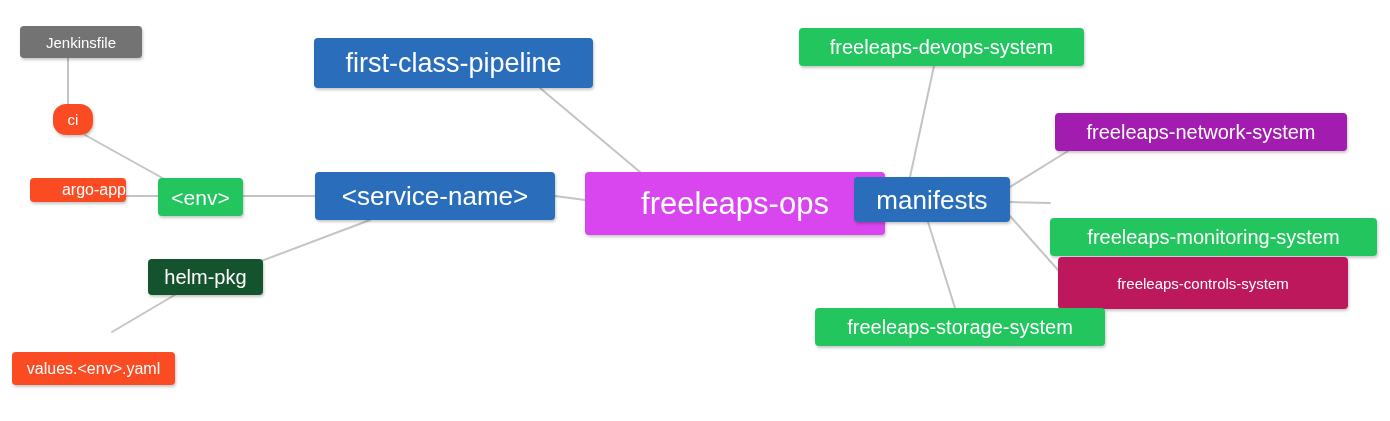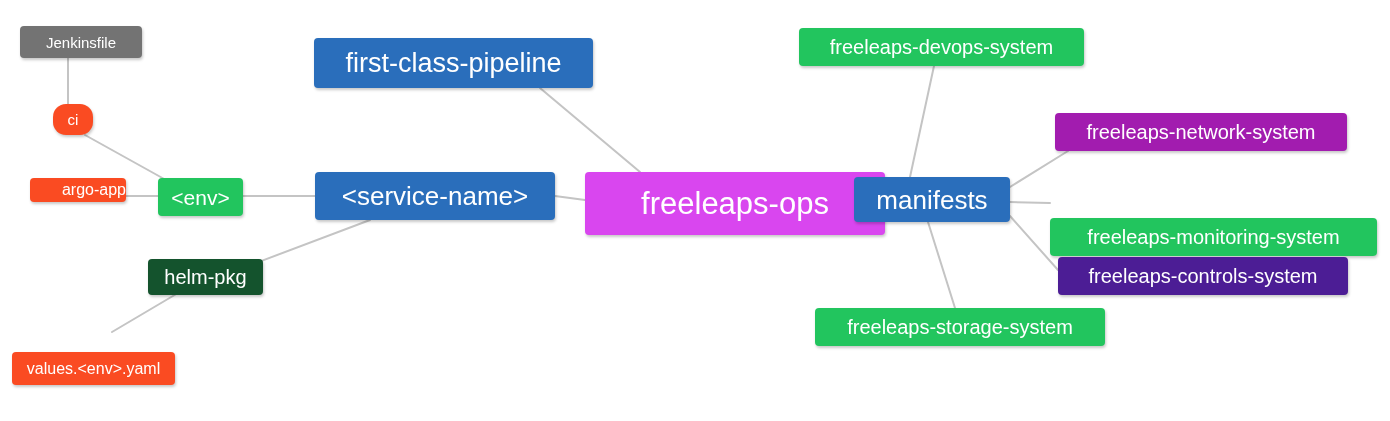--- a/index.html
+++ b/index.html
@@ -96,20 +96,20 @@
       </div>
       <div class="node" style="left: 799px; top: 28px; width: 285px; height: 38px; background: rgb(34, 197, 94); font-size: 20px;">
         <span class="node-label">freeleaps-devops-system</span>
       </div>
       <div class="node" style="left: 1055px; top: 113px; width: 292px; height: 38px; background: #a21caf; font-size: 20px;">
         <span class="node-label">freeleaps-network-system</span>
       </div>
       <div class="node" style="left: 1050px; top: 186px; width: 327px; height: 38px; background: rgb(34, 197, 94); font-size: 20px; margin-top: 32px;">
         <span class="node-label">freeleaps-monitoring-system</span>
       </div>
-      <div class="node" style="left: 1058px; top: 257px; width: 290px; height: 38px; background: #4c1d95; font-size: 20px;">
+      <div class="node" style="left: 1058px; top: 257px; width: 290px; height: 52px; background: #be185d; font-size: 15px;">
         <span class="node-label">freeleaps-controls-system</span>
       </div>
       <div class="node" style="left: 815px; top: 308px; width: 290px; height: 38px; background: rgb(34, 197, 94); font-size: 20px;">
         <span class="node-label">freeleaps-storage-system</span>
       </div>
     </div>
 </div>
 
 </body></html>

